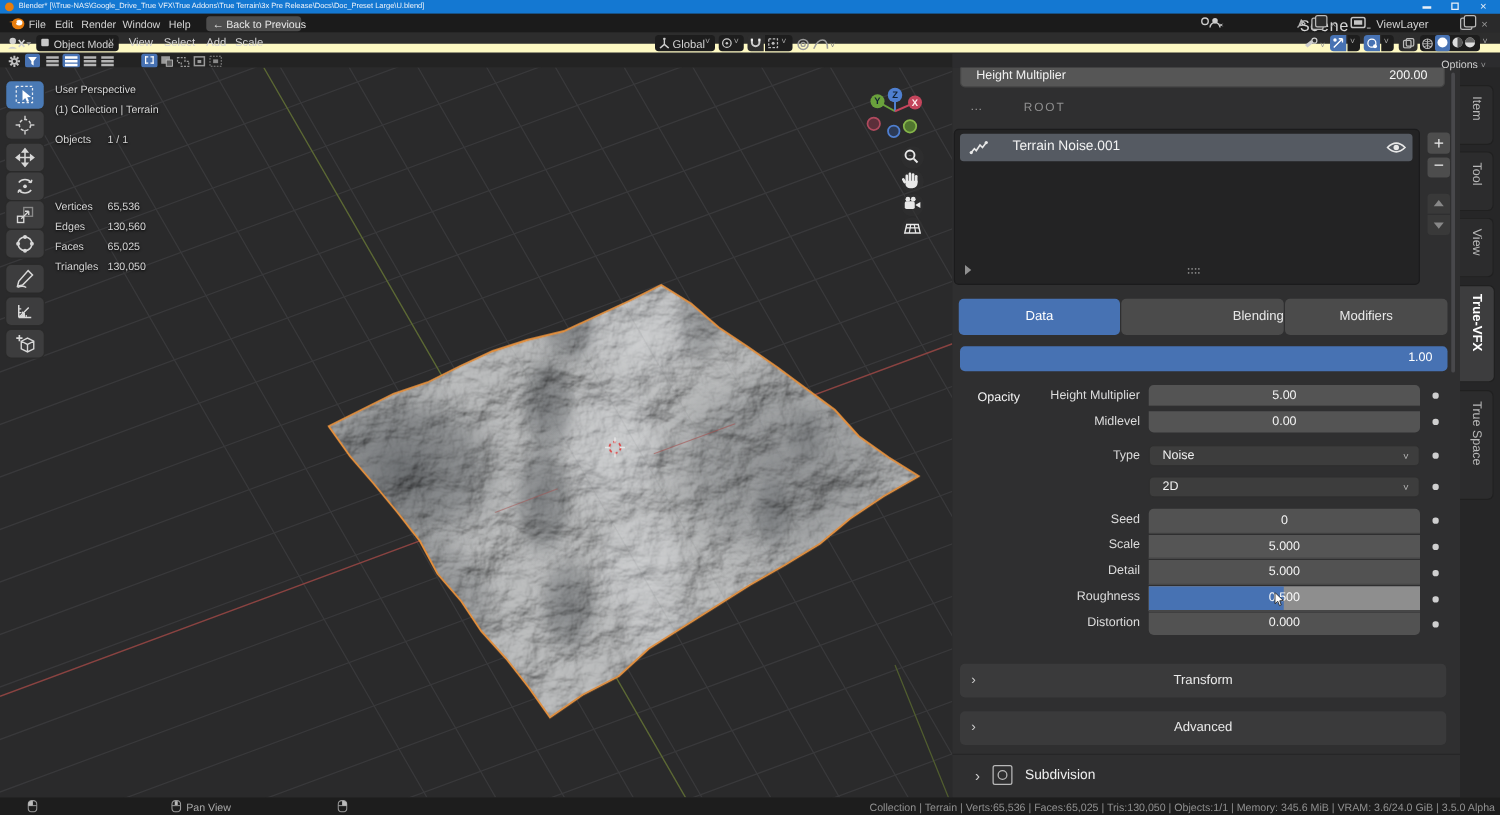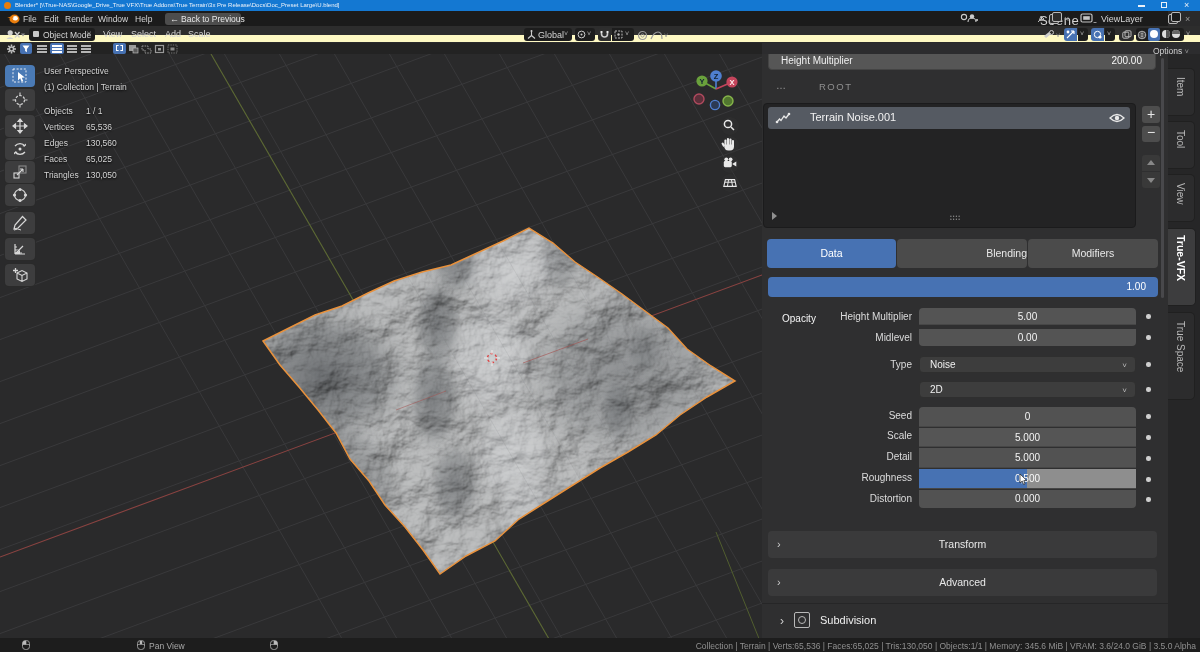--- a/index.html
+++ b/index.html
@@ -345,21 +345,21 @@
         <path d="M0 -8 V-4 M0 8 V4 M-8 0 H-4 M8 0 H4" stroke="#eee" stroke-width="1"></path>
       </g>
     </svg>
 
     
     <div class="abs" style="left:44px;top:10px;font-size:8.5px;color:#d5d5d5;line-height:15.5px;text-shadow:0 1px 2px #000;">
       User Perspective<br>(1) Collection | Terrain
     </div>
     <div class="abs" style="left:44px;top:49px;font-size:8.5px;color:#d5d5d5;line-height:16px;text-shadow:0 1px 2px #000;">
       <div><span style="display:inline-block;width:42px;">Objects</span>1 / 1</div>
-      <div><span style="display:inline-block;width:42px;">Vertices</span>65,536</div>
+      <div><span style="display:inline-block;width:42px;margin-top:38px;">Vertices</span>65,536</div>
       <div><span style="display:inline-block;width:42px;">Edges</span>130,560</div>
       <div><span style="display:inline-block;width:42px;">Faces</span>65,025</div>
       <div><span style="display:inline-block;width:42px;">Triangles</span>130,050</div>
     </div>
   </div>
 
   <div id="toolbar" class="abs" style="left:5px;top:65px;width:30px;">
     <div class="tbtn" style="top:0px;background:#4a7ab5;">
         <svg width="16" height="16" viewBox="0 0 16 16">
           <rect x="1" y="1" width="13" height="13" fill="none" stroke="#e8ecf2" stroke-width="1" stroke-dasharray="2 1.6"></rect>

